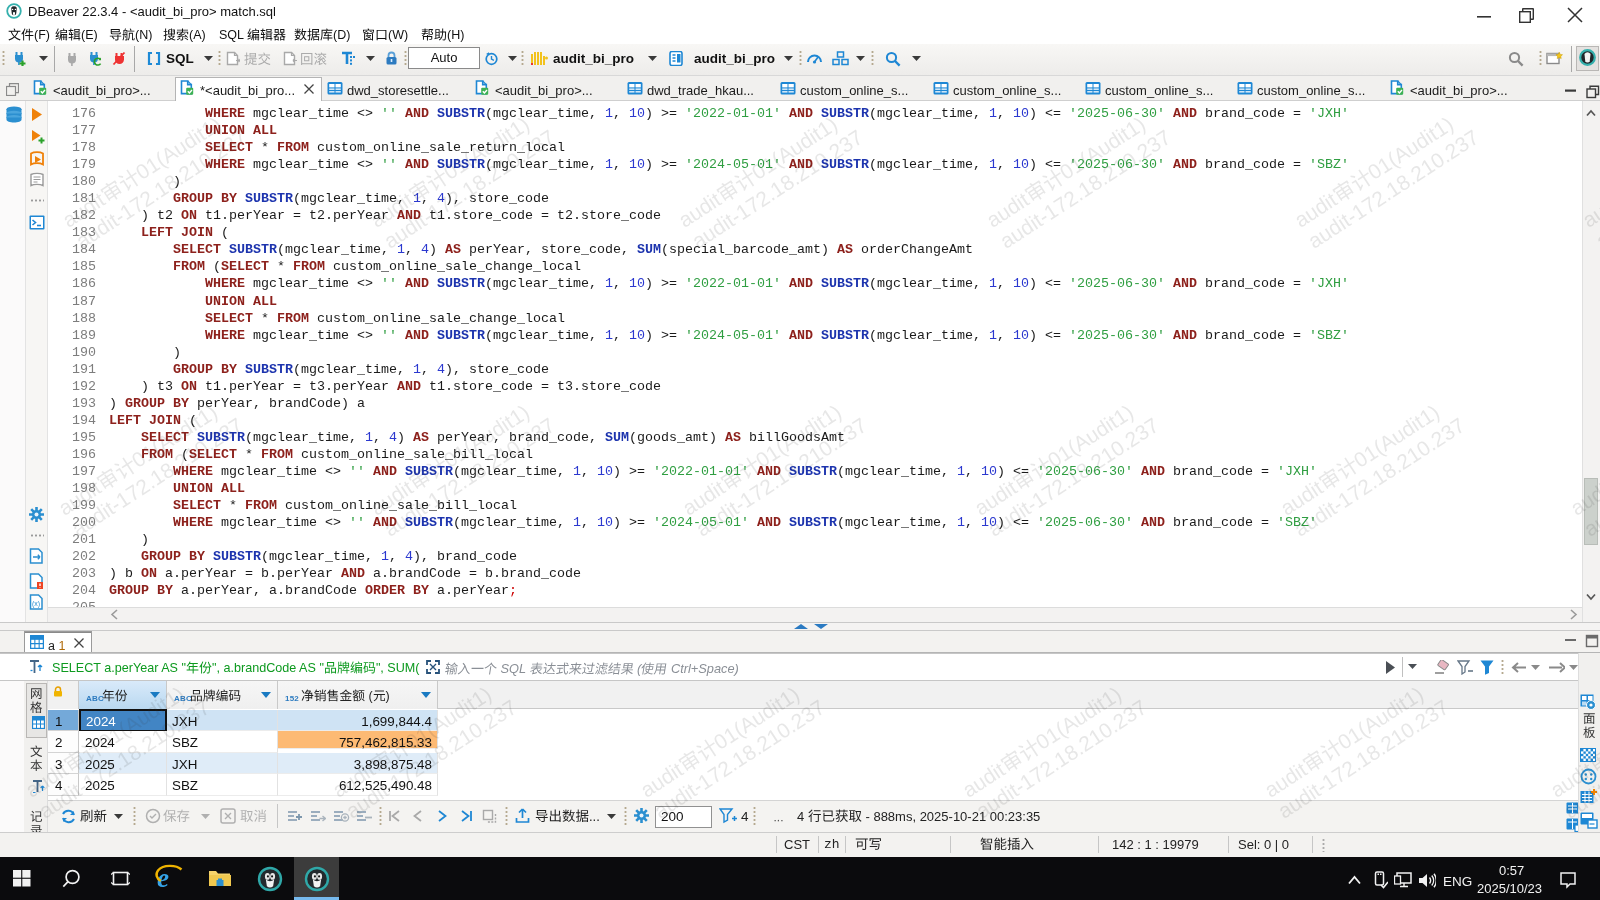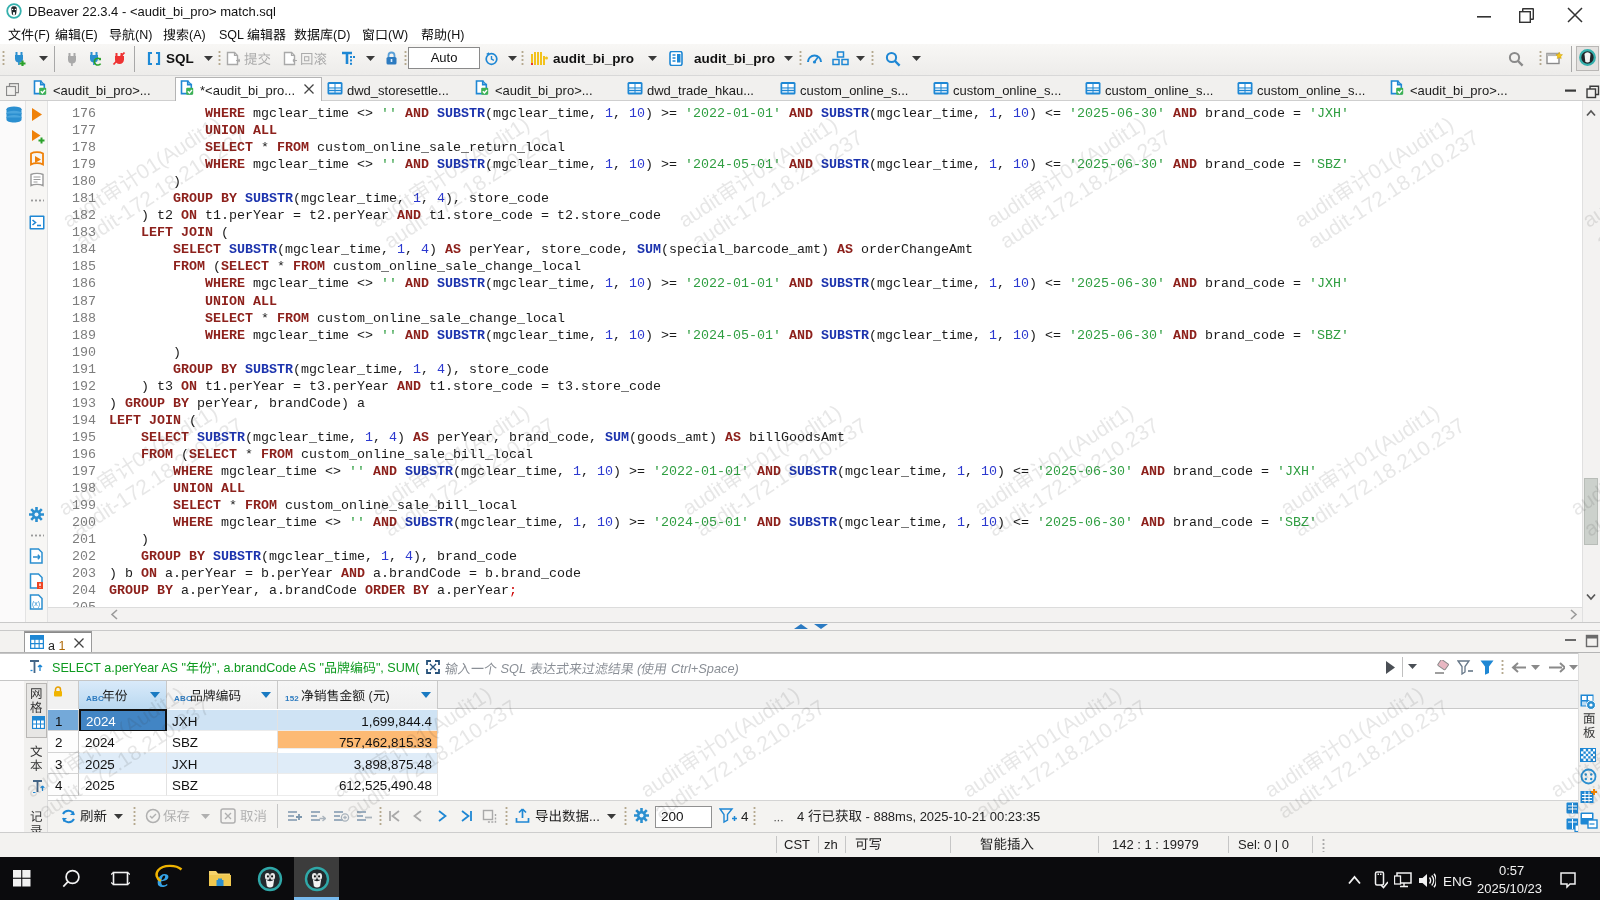--- a/index.html
+++ b/index.html
@@ -1019,21 +1019,21 @@
   </div>
 <div style="position:absolute;left:0px;top:832px;width:1600px;height:25px;background:#f3f2f0;border-top:1px solid #cdcdcd;"></div>
 <div style="position:absolute;left:776px;top:836px;width:1px;height:17px;background:#c6c6c6;"></div>
 <div style="position:absolute;left:818px;top:836px;width:1px;height:17px;background:#c6c6c6;"></div>
 <div style="position:absolute;left:845px;top:836px;width:1px;height:17px;background:#c6c6c6;"></div>
 <div style="position:absolute;left:950px;top:836px;width:1px;height:17px;background:#c6c6c6;"></div>
 <div style="position:absolute;left:1098px;top:836px;width:1px;height:17px;background:#c6c6c6;"></div>
 <div style="position:absolute;left:1228px;top:836px;width:1px;height:17px;background:#c6c6c6;"></div>
 <div style="position:absolute;left:1312px;top:836px;width:1px;height:17px;background:#c6c6c6;"></div>
 <div style="position:absolute;left:784px;top:837px;white-space:nowrap;font-size:13px;color:#222;">CST</div>
-<div style="position:absolute;left:824px;top:837px;white-space:nowrap;font-size:13px;color:#222;">zh</div>
+<div style="position:absolute;left:824px;top:837px;white-space:nowrap;font-size:13px;color:#222;font-family:Liberation Mono, monospace;">zh</div>
 <div style="position:absolute;left:855px;top:837px;white-space:nowrap;"><svg class="cj" width="27.0" height="13.5" viewBox="0 0 2000 1000" fill="#222">
       <path transform="translate(0 0)" d="M56 111V186H747V851C747 872 740 878 718 880C694 880 612 881 532 877C544 899 558 936 563 958C662 958 732 958 772 945C811 932 825 906 825 852V186H948V111ZM231 405H494V635H231ZM158 333V787H231V707H568V333Z"></path>
       <path transform="translate(1000 0)" d="M78 94V290H153V164H845V290H922V94ZM91 669V738H658V669ZM300 184C278 302 242 465 215 561H745C726 758 704 844 675 869C664 879 652 880 629 880C603 880 536 879 466 873C480 893 489 923 491 944C556 948 621 949 654 947C692 945 715 938 738 915C777 877 799 777 823 528C825 517 826 493 826 493H310L339 366H799V300H353L375 192Z"></path>
     </svg></div>
 <div style="position:absolute;left:980px;top:837px;white-space:nowrap;"><svg class="cj" width="54.0" height="13.5" viewBox="0 0 4000 1000" fill="#222">
       <path transform="translate(0 0)" d="M615 189H823V402H615ZM545 121V470H896V121ZM269 762H735V861H269ZM269 703V609H735V703ZM195 547V960H269V923H735V958H811V547ZM162 37C140 112 100 187 50 238C67 246 96 264 110 275C132 250 153 219 173 184H258V243L256 279H50V341H243C221 402 168 468 40 518C57 531 79 554 89 570C194 523 254 466 288 408C338 442 413 496 443 520L495 469C466 449 352 379 311 357L316 341H503V279H328L329 243V184H477V123H204C214 100 223 75 231 51Z"></path>
       <path transform="translate(1000 0)" d="M383 460V546H170V460ZM100 396V959H170V755H383V872C383 885 380 889 367 889C352 890 310 890 263 888C273 908 284 937 288 957C351 957 394 956 422 945C449 933 457 912 457 873V396ZM170 605H383V696H170ZM858 115C801 145 711 181 625 210V42H551V374C551 456 576 479 672 479C692 479 822 479 844 479C923 479 946 446 954 324C933 319 903 308 888 295C883 394 876 411 837 411C809 411 699 411 678 411C633 411 625 405 625 373V271C722 243 829 207 908 171ZM870 561C812 598 716 637 625 667V507H551V845C551 929 577 951 674 951C695 951 827 951 849 951C933 951 954 915 963 781C943 776 913 764 896 752C892 865 884 884 843 884C814 884 703 884 681 884C634 884 625 878 625 846V729C726 701 841 662 919 617ZM84 327C105 318 140 313 414 294C423 313 431 331 437 347L502 317C481 257 425 167 373 100L312 124C337 158 362 198 384 237L164 249C207 196 252 129 287 62L209 38C177 116 122 195 105 216C88 237 73 252 58 255C67 275 80 311 84 327Z"></path>
       <path transform="translate(2000 0)" d="M732 637V701H847V842H693V344H950V276H693V149C770 138 843 125 899 107L860 47C753 81 558 102 401 111C409 127 418 154 421 171C485 169 555 164 624 157V276H367V344H624V842H461V702H581V638H461V515C503 504 547 490 584 475L547 413C508 434 446 456 395 471V959H461V910H847V961H916V447H731V512H847V637ZM160 40V242H54V312H160V539L37 572L55 645L160 613V872C160 884 157 887 146 887C136 887 106 888 72 887C82 907 91 938 94 956C146 956 180 954 203 942C225 931 233 910 233 872V591L342 557L334 489L233 518V312H329V242H233V40Z"></path>
       <path transform="translate(3000 0)" d="M295 125C361 171 412 227 456 289C391 574 266 777 41 893C61 907 96 938 110 953C313 835 441 651 517 389C627 591 698 822 927 950C931 926 951 886 964 865C631 666 661 290 341 61Z"></path>
     </svg></div>

